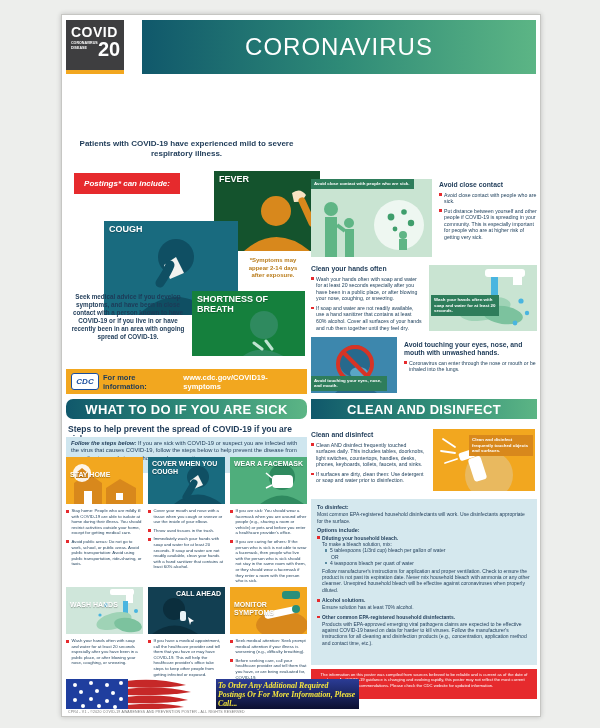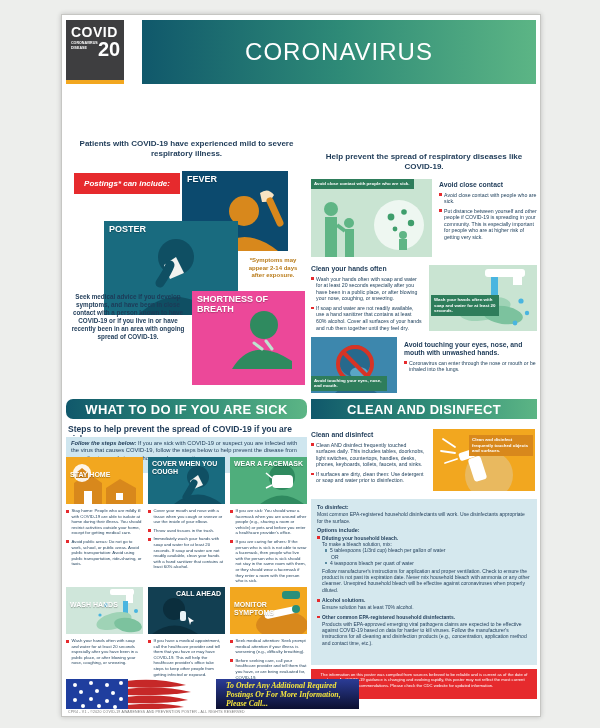--- a/index.html
+++ b/index.html
@@ -1,39 +1,39 @@
 <!DOCTYPE html>
 <html><head>
 <meta charset="utf-8">
 <style>
   html,body{margin:0;padding:0;}
   body{width:600px;height:728px;background:#edeeec;font-family:"Liberation Sans",sans-serif;position:relative;overflow:hidden;}
   .poster{position:absolute;left:61px;top:14px;width:478px;height:701px;background:#fff;border:1px solid #c6c6c3;box-shadow:0 0 5px rgba(0,0,0,.2);}
   
-  .hdr-row{position:absolute;left:4px;top:5px;right:4px;height:64px;display:flex;gap:18px;}
+  .hdr-row{position:absolute;left:4px;top:5px;right:4px;height:54px;display:flex;gap:18px;}
   .covid-badge{width:58px;background:#3e3e40;color:#fff;border-bottom:4px solid #f2a71f;box-sizing:border-box;padding:6px 4px 0 5px;}
   .badge-top{font-size:14px;font-weight:bold;letter-spacing:.5px;line-height:13px;}
   .badge-bottom{display:flex;align-items:flex-start;}
   .badge-sub{font-size:3.6px;font-weight:bold;line-height:4.5px;width:26px;margin-top:2px;}
   .badge-num{font-size:20px;font-weight:bold;line-height:20px;margin-left:1px;}
   .title-bar{flex:1;background:linear-gradient(90deg,#10586b,#2e8a77,#5cb585);color:#fff;display:flex;align-items:center;justify-content:center;font-size:24px;font-weight:normal;letter-spacing:1px;}
   .red-banner{position:absolute;left:4px;top:75px;right:4px;height:31px;background:#e62a2d;color:#fff;display:flex;align-items:center;justify-content:center;font-size:21px;font-weight:bold;letter-spacing:.5px;}
   
   .col-left{position:absolute;left:4px;top:112px;width:241px;height:552px;}
   .col-right{position:absolute;left:249px;top:112px;width:226px;height:585px;}
   .sec-hdr{position:absolute;left:0;right:0;height:20px;background:linear-gradient(90deg,#10586b,#2e8a77,#5cb585);color:#fff;display:flex;align-items:center;justify-content:center;font-size:13px;font-weight:bold;letter-spacing:.3px;}
   .intro{position:absolute;left:2px;right:2px;text-align:center;font-weight:bold;color:#1d3a57;font-size:8px;line-height:10px;}
   
   .collage{position:absolute;left:0;top:42px;width:241px;height:202px;}
   .sym-badge{position:absolute;left:8px;top:4px;width:106px;height:21px;background:#e62a2d;color:#fff;font-style:italic;font-weight:bold;font-size:8px;display:flex;align-items:center;justify-content:center;}
   .box{position:absolute;overflow:hidden;}
   .box-label{position:absolute;left:5px;top:3px;color:#fff;font-weight:bold;font-size:9px;line-height:10px;text-shadow:0 1px 1px rgba(0,0,0,.25);z-index:2;}
-  .fever{left:116px;top:2px;width:106px;height:80px;background:#0c4a6e;}
+  .fever{left:148px;top:2px;width:106px;height:80px;background:#14532d;}
   .cough{left:38px;top:52px;width:134px;height:94px;background:#196b7f;}
-  .shortness{left:126px;top:122px;width:113px;height:94px;background:#ec4899;}
+  .shortness{left:126px;top:122px;width:113px;height:65px;background:#15803d;}
   .sym-note{position:absolute;left:176px;top:88px;width:62px;text-align:center;font-weight:bold;font-size:6px;line-height:7.5px;color:#b97c1b;}
   .advice{position:absolute;left:0;top:124px;width:124px;text-align:center;font-weight:bold;font-size:6.3px;line-height:8px;color:#1d3a57;}
   .cdc-banner{position:absolute;left:0;top:242px;width:241px;height:25px;background:#f2a71f;display:flex;align-items:center;gap:4px;padding:0 5px;box-sizing:border-box;}
   .cdc-logo{width:26px;height:15px;background:#fff;border:1px solid #1a4e9e;border-radius:3px;color:#1a4e9e;font-weight:bold;font-style:italic;font-size:8px;display:flex;align-items:center;justify-content:center;flex:none;}
   .cdc-label{color:#1d3a57;font-weight:bold;font-size:7.5px;}
   .cdc-url{color:#fff;font-weight:bold;font-size:7.5px;}
   
   .sick-sub{position:absolute;left:2px;top:297px;font-weight:bold;color:#1d3a57;font-size:8.5px;}
   .bluebox{position:absolute;left:0;top:310px;width:241px;height:36px;background:#cfe6ef;color:#1d3a57;font-size:5.8px;line-height:7.4px;padding:3px 5px;box-sizing:border-box;}
   .bluebox b{font-style:italic;}
@@ -59,21 +59,21 @@
   .disbox{position:absolute;left:0;top:372px;width:226px;height:166px;background:#d5e8ee;color:#1d3a57;padding:5px 6px;box-sizing:border-box;font-size:5px;line-height:6.4px;}
   .disbox .t{font-weight:bold;font-size:5.4px;margin-bottom:1px;}
   .disbox .opt{font-weight:bold;}
   .sq{width:2.6px;height:2.6px;background:#e62a2d;margin-top:1.8px;flex:none;}
   .sq2{width:2.4px;height:2.4px;background:#5a8aa0;margin-top:1.8px;flex:none;}
   .mb{margin-bottom:3px;}
   .disclaim{position:absolute;left:0;top:542px;width:226px;height:30px;background:#e62a2d;color:#fff;font-size:4.2px;line-height:5.4px;text-align:center;padding:3px 8px;box-sizing:border-box;}
   
   .footer{position:absolute;left:4px;top:664px;width:293px;height:30px;background:linear-gradient(#2b3c96,#0c1030);display:flex;overflow:hidden;}
   .flag{width:150px;height:30px;flex:none;}
-  .order-txt{flex:1;color:#f5e53e;font-family:"Liberation Serif",serif;font-style:italic;font-weight:bold;font-size:7.8px;line-height:9px;padding:2px 2px 0 10px;}
+  .order-txt{flex:1;color:#f5e53e;font-family:"Liberation Serif",serif;font-style:italic;font-weight:bold;font-size:7.8px;line-height:9px;padding:2px 2px 0 2px;}
   .small-print{position:absolute;left:6px;top:695px;font-size:3.5px;color:#777;letter-spacing:.2px;}
 </style>
 </head>
 <body>
 
 <div class="poster">
 
   <div class="hdr-row">
     <div class="covid-badge">
       <div class="badge-top">COVID</div>
@@ -101,36 +101,41 @@
         <div class="box-label">FEVER</div>
       </div>
 
       <div class="box cough">
         <svg width="134" height="94" viewBox="0 0 134 94">
           <circle cx="72" cy="36" r="18" fill="#0f4f63"></circle>
           <path d="M34,94 Q72,58 112,94 Z" fill="#0f4f63"></path>
           <path d="M60,44 l12,-8 8,16 -14,6 Z" fill="#f2f2ef"></path>
           <path d="M56,62 Q64,50 66,44" stroke="#0f4f63" stroke-width="9" stroke-linecap="round" fill="none"></path>
         </svg>
-        <div class="box-label">POSTER</div>
+        <div class="box-label">COUGH</div>
       </div>
 
       <div class="sym-note">*Symptoms may appear 2-14 days after exposure.</div>
       <div class="advice">Seek medical advice if you develop symptoms, and have been in close contact with a person known to have COVID-19 or if you live in or have recently been in an area with ongoing spread of COVID-19.</div>
 
       <div class="box shortness">
         <svg width="113" height="78" viewBox="0 0 113 78">
           <circle cx="72" cy="34" r="14" fill="#2f8a5f"></circle>
           <path d="M40,78 Q60,44 100,70 L100,78 Z" fill="#2f8a5f"></path>
           <path d="M62,52 l8,6 M74,50 l6,8" stroke="#bfe3d0" stroke-width="3" stroke-linecap="round"></path>
         </svg>
         <div class="box-label">SHORTNESS OF BREATH</div>
       </div>
     </div>
 
+    <div class="cdc-banner">
+      <div class="cdc-logo">CDC</div>
+      <span class="cdc-label">For more information:</span>
+      <span class="cdc-url">www.cdc.gov/COVID19-symptoms</span>
+    </div>
 
     <div class="sec-hdr" style="top:272px;border-radius:7px;">WHAT TO DO IF YOU ARE SICK</div>
     <div class="sick-sub">Steps to help prevent the spread of COVID-19 if you are sick</div>
     <div class="bluebox"><b>Follow the steps below:</b><span> If you are sick with COVID-19 or suspect you are infected with the virus that causes COVID-19, follow the steps below to help prevent the disease from spreading to people in your home and community.</span></div>
 
     <div class="cardrow" style="top:330px;">
       <div class="cardcell cc0">
         <div class="card" style="background:#f2a71f;">
           <svg width="77" height="47" viewBox="0 0 77 47">
             <path d="M8,26 L22,16 L36,26 L36,47 L8,47 Z" fill="#d8881c"></path>
@@ -258,21 +263,20 @@
           <div class="b">
               <span class="dot"></span>
               <span class="cb-txt">Before seeking care, call your healthcare provider and tell them that you have, or are being evaluated for, COVID-19.</span>
             </div>
         </div>
       </div>
     </div>
   </div>
 
   <div class="col-right">
-    <div class="intro" style="top:25px;">Help prevent the spread of respiratory diseases like COVID-19.</div>
 
     <div class="blk" style="top:52px;height:78px;">
       <div class="img" style="left:0;top:0;width:121px;height:78px;background:#c9e4d2;">
         <div class="cap" style="left:0;top:0;right:18px;">Avoid close contact with people who are sick.</div>
         <svg width="121" height="78" viewBox="0 0 121 78">
           <circle cx="20" cy="30" r="7" fill="#5fb585"></circle>
             <rect x="14" y="38" width="12" height="40" fill="#5fb585"></rect>
           <circle cx="38" cy="44" r="5" fill="#5fb585"></circle>
             <rect x="34" y="50" width="9" height="28" fill="#5fb585"></rect>
           <path d="M26,46 L34,52" stroke="#5fb585" stroke-width="4"></path>

